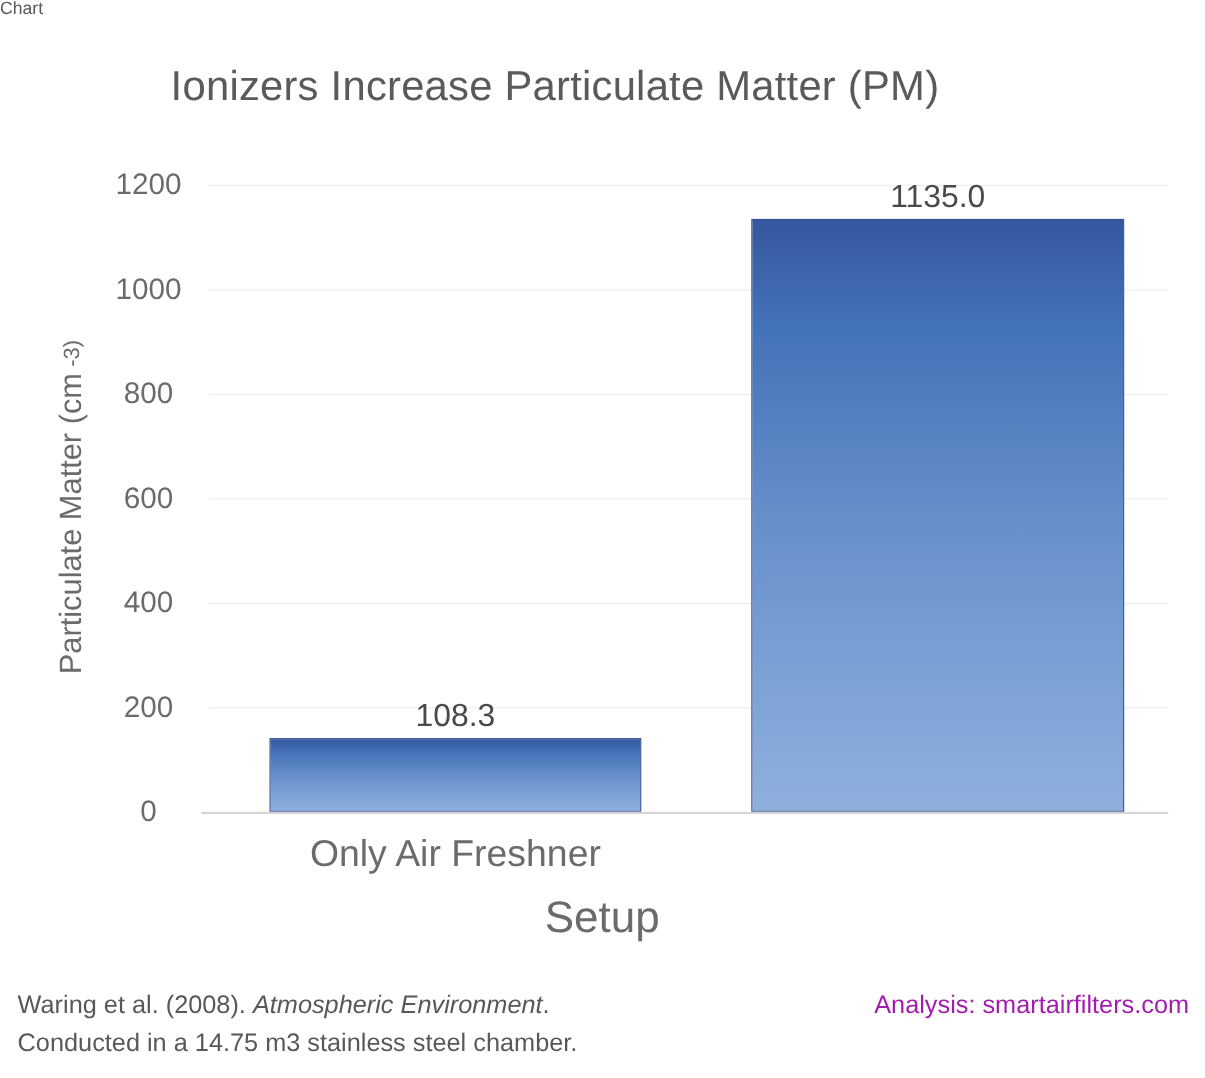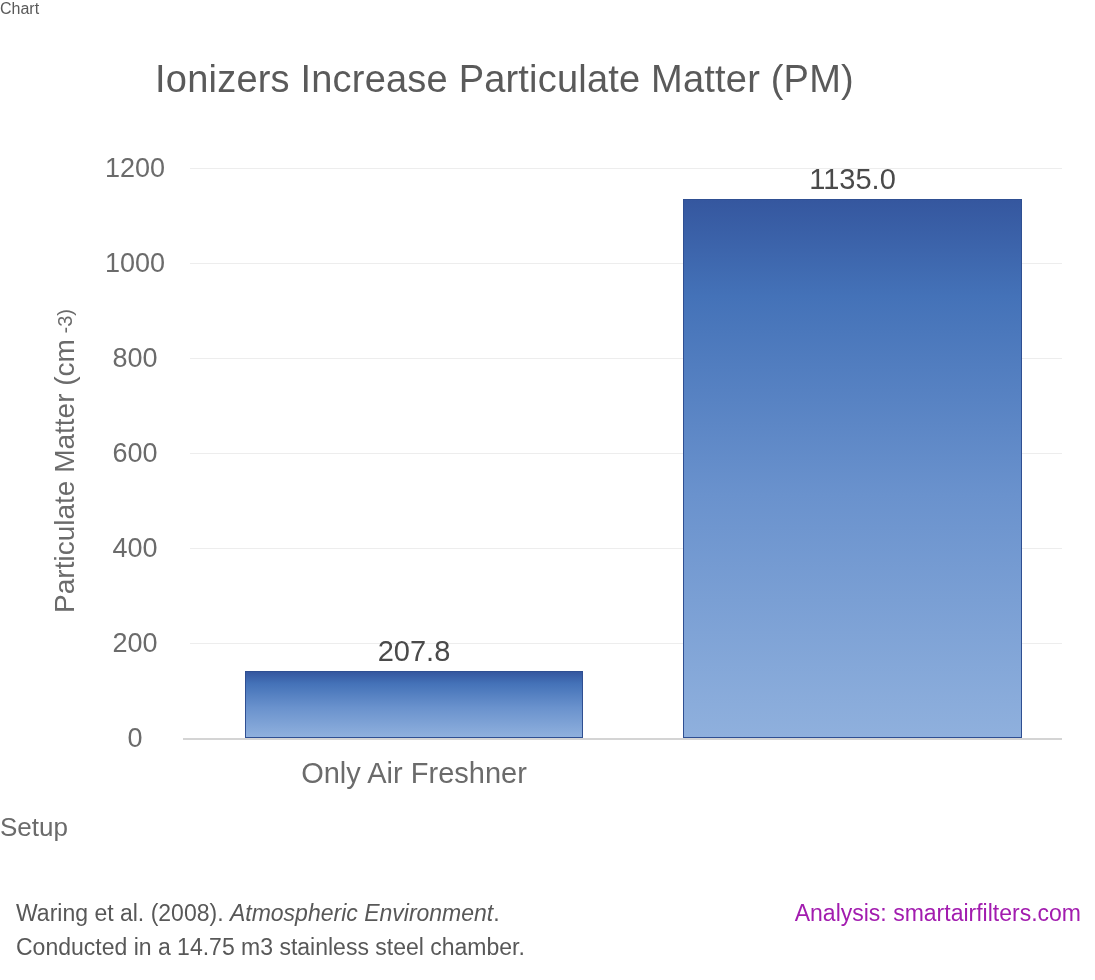--- a/index.html
+++ b/index.html
@@ -116,31 +116,32 @@
     color: #4a4a4a;
     white-space: nowrap;
     margin-top: 12px;
   }
 
   
   .xtick {
     position: absolute;
     top: 757px;
     text-align: center;
-    font-size: 29px;
+    font-size: 34px;
     color: #6b6b6b;
     white-space: nowrap;
   }
 
   .xlabel {
     position: absolute;
     left: 0;
     top: 812px;
     width: 1095px;
-    font-size: 26px;
+    text-align: center;
+    font-size: 40px;
     color: #6b6b6b;
   }
 
   
   .footnote-left {
     position: absolute;
     left: 16px;
     top: 896px;
     font-size: 23px;
     line-height: 34px;
@@ -187,21 +188,21 @@
     <div class="gridline" style="top:380px;"></div>
     <div class="gridline" style="top:475px;"></div>
 
     <div class="bar" style="left: 55px; width: 338px; height: 66.69px;"></div>
 
     <div class="bar" style="left: 493px; width: 339px; height: 539.125px;"></div>
   </div>
 
   <div class="axis-line"></div>
 
-  <div class="bar-label" style="left: 245px; top: 623.31px; width: 338px;">207.8</div>
+  <div class="bar-label" style="left: 245px; top: 623.31px; width: 338px;">108.3</div>
   <div class="bar-label" style="left: 683px; top: 150.875px; width: 339px;">1135.0</div>
 
   <div class="xtick" style="left:245px; width:338px;">Only Air Freshner</div>
 
   <div class="xlabel">Setup</div>
 
   <div class="footnote-left">
     <div><span>Waring et al. (2008). </span><span class="italic">Atmospheric Environment</span><span>.</span></div>
     <div>Conducted in a 14.75 m3 stainless steel chamber.</div>
   </div>

